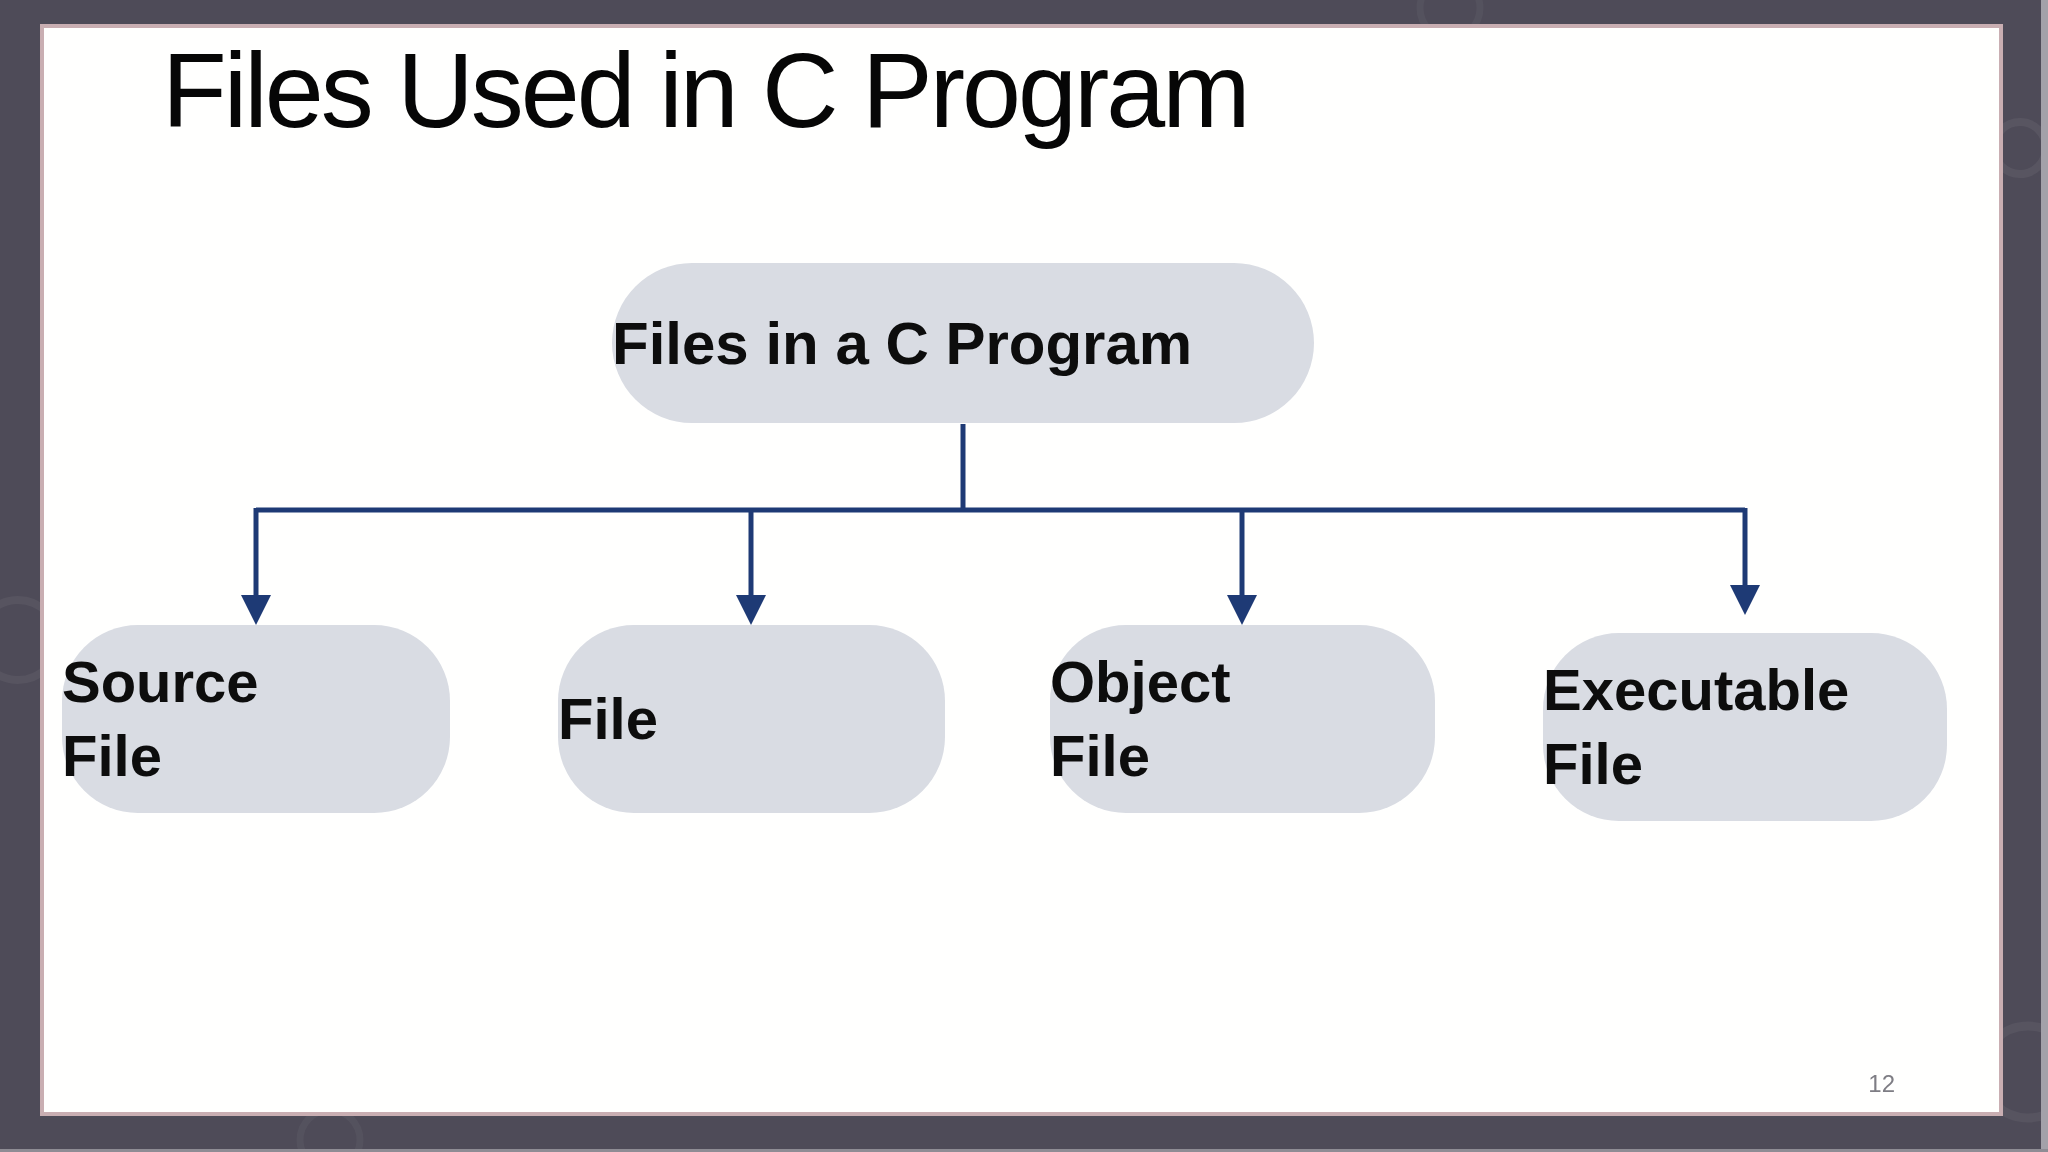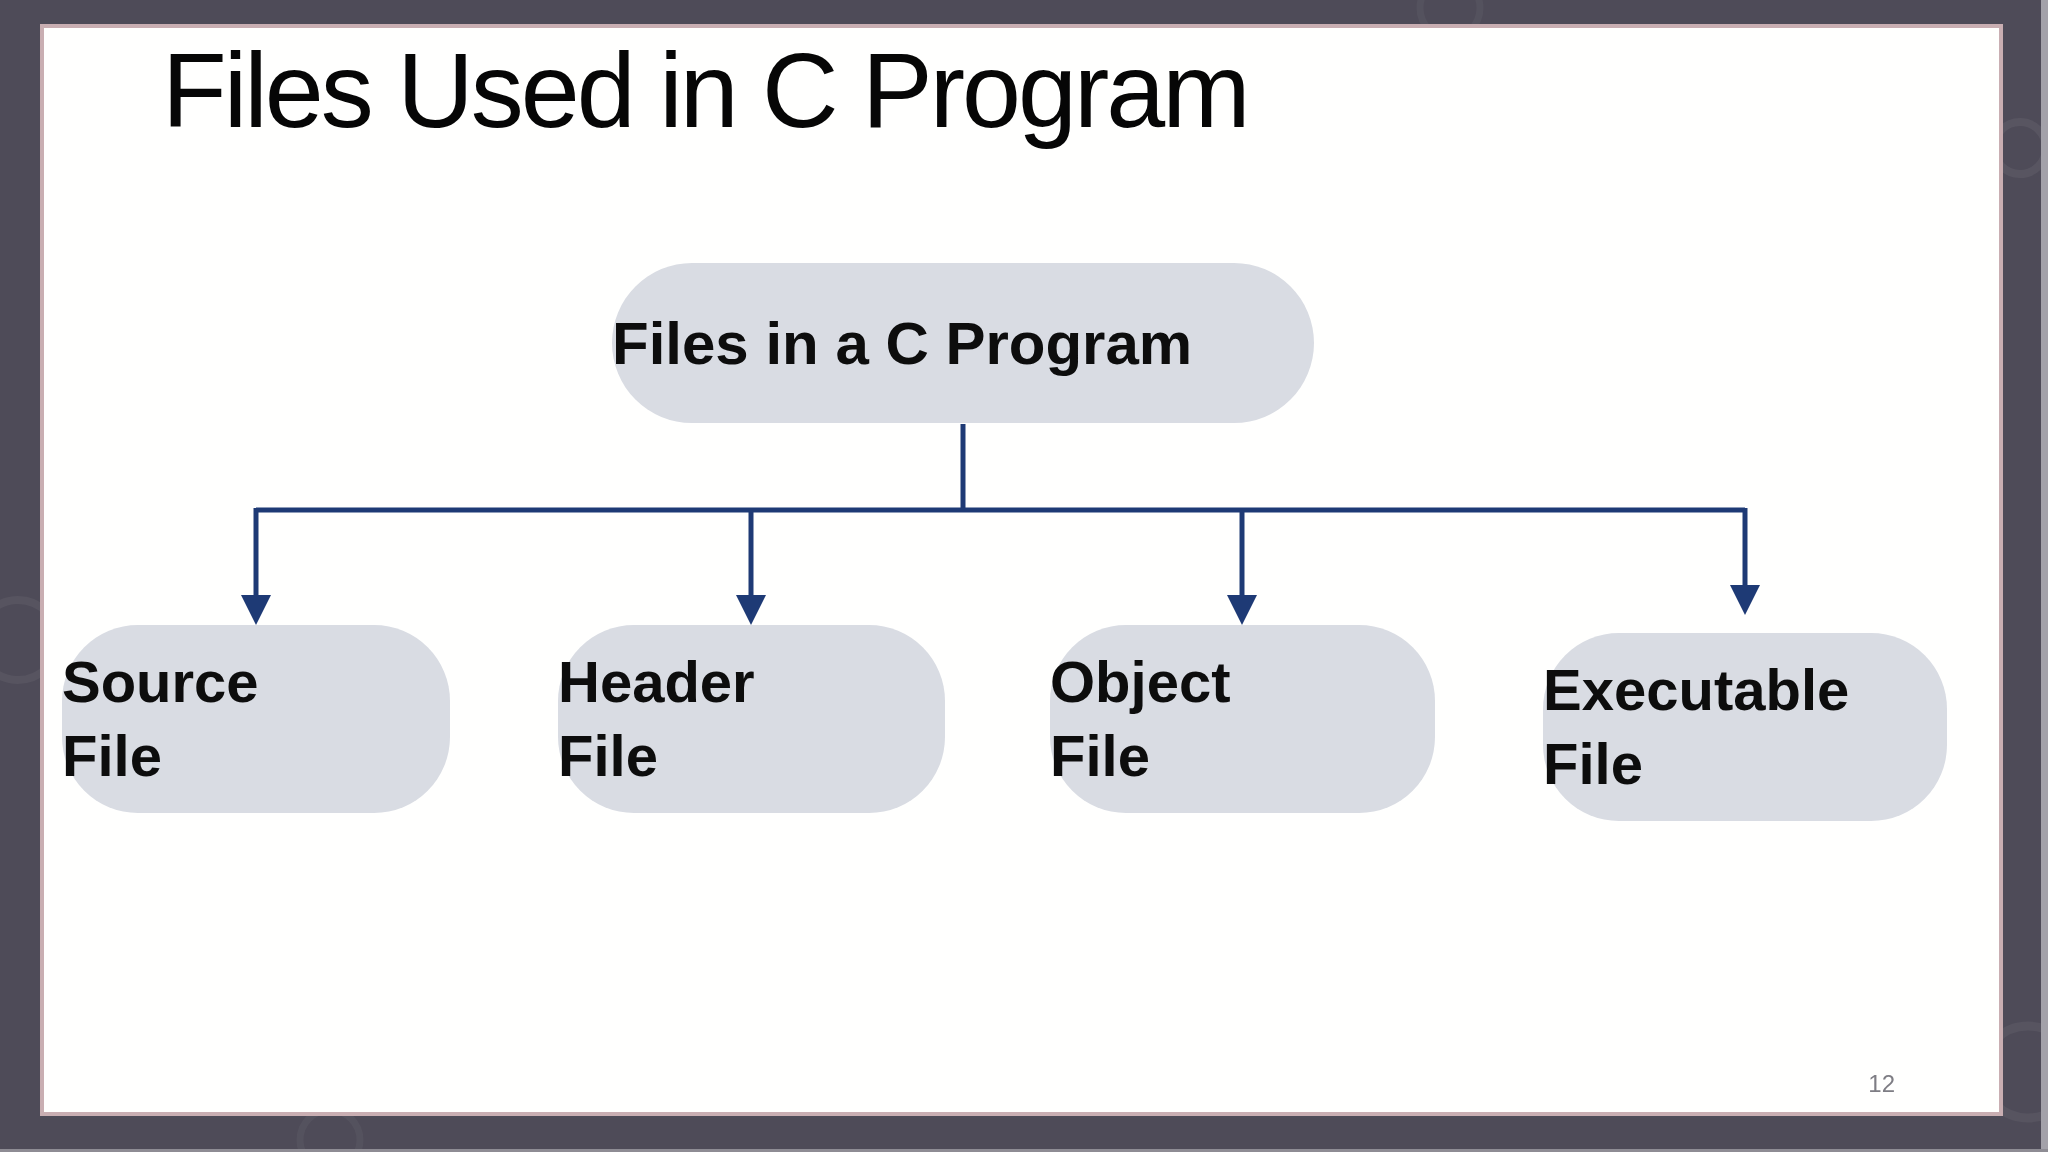--- a/index.html
+++ b/index.html
@@ -97,21 +97,20 @@
   <div class="node node-root">
     <span>Files in a C Program</span>
   </div>
 
   <div class="node node-child node-source">
     <span>Source</span>
     <span>File</span>
   </div>
 
   <div class="node node-child node-header">
-    <span>Header</span>
     <span>File</span>
   </div>
 
   <div class="node node-child node-object">
     <span>Object</span>
     <span>File</span>
   </div>
 
   <div class="node node-child node-executable">
     <span>Executable</span>

